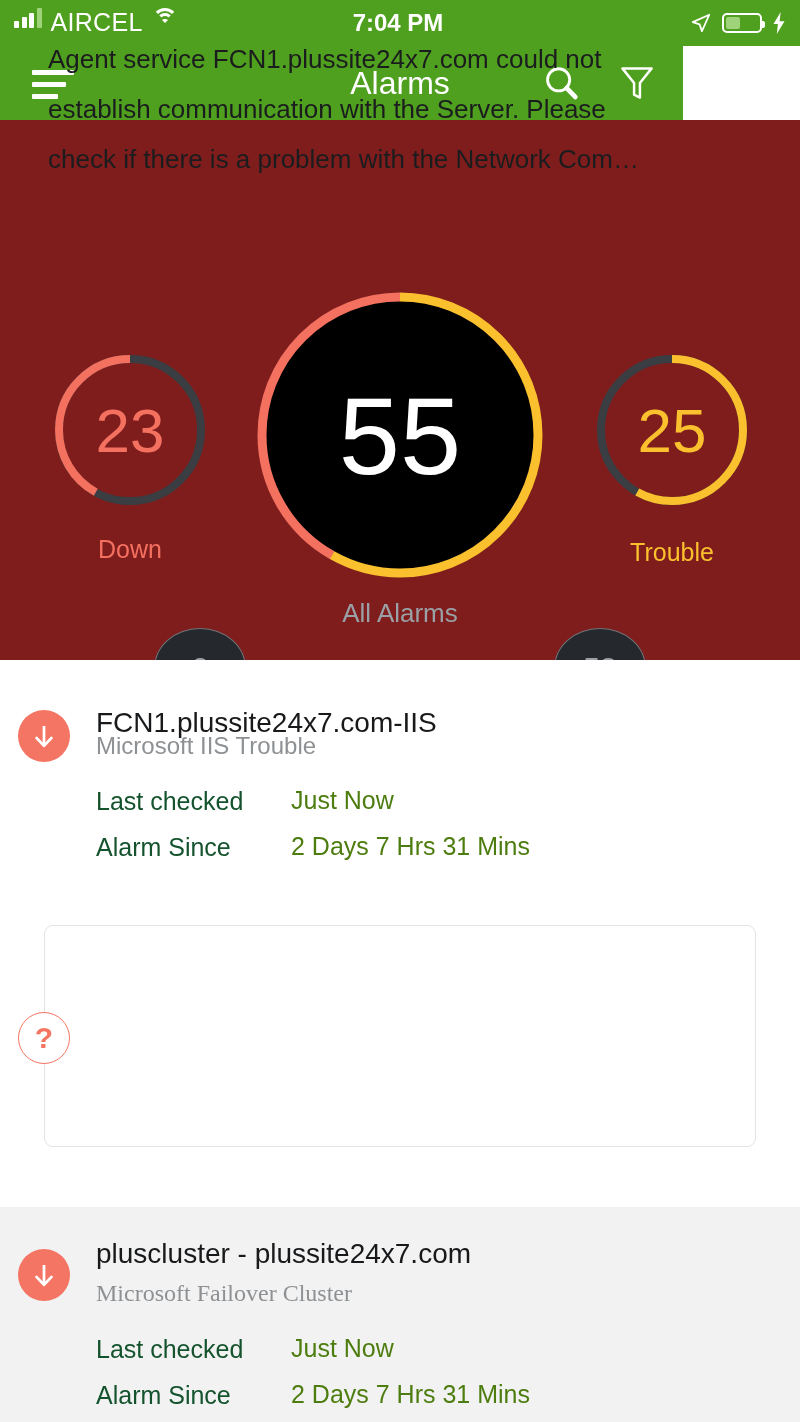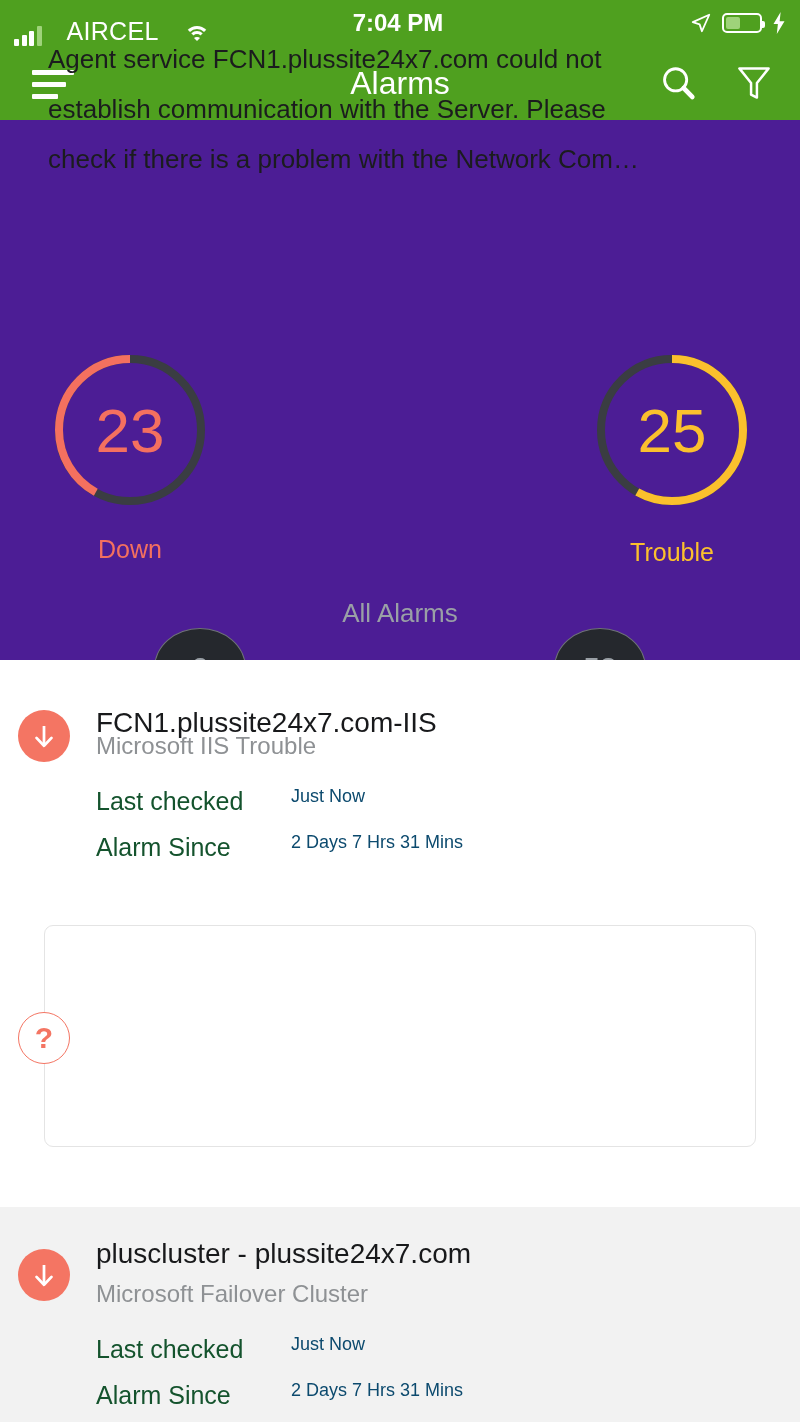--- a/index.html
+++ b/index.html
@@ -11,21 +11,21 @@
   }
   #app { position: relative; width: 800px; height: 1422px; }
 
   
   .statusbar {
     position: absolute; top: 0; left: 0;
     width: 800px; height: 46px;
     background: #4fa01f;
     color: #ffffff;
   }
-  .sb-left { position: absolute; left: 14px; top: 0; height: 46px; display: flex; align-items: flex-end; gap: 25px; }
+  .sb-left { position: absolute; left: 14px; top: 8px; height: 46px; display: flex; align-items: flex-start; gap: 9px; }
   .sb-center { position: absolute; left: 0; top: 0; width: 796px; height: 46px; display: flex; align-items: center; justify-content: center; }
   .sb-right { position: absolute; right: 14px; top: 0; height: 46px; display: flex; align-items: center; gap: 10px; }
   .sb-text { font-size: 25px; letter-spacing: .3px; color: #fff; }
   .sb-time { font-size: 24px; font-weight: bold; color: #fff; }
 
   .bars { display: flex; align-items: flex-end; gap: 2.5px; height: 20px; }
   .bars i { display: block; width: 5px; background: #ffffff; border-radius: 1px; }
   .bars i.b1 { height: 7px; }
   .bars i.b2 { height: 11px; }
   .bars i.b3 { height: 15px; }
@@ -39,42 +39,42 @@
 
   .loc-icon { width: 22px; height: 22px; }
   .battery { position: relative; width: 40px; height: 20px; border: 2px solid #ffffff; border-radius: 5px; }
   .battery::after { content: ""; position: absolute; right: -5px; top: 6px; width: 3px; height: 7px; background: #ffffff; border-radius: 0 2px 2px 0; }
   .battery .fill { position: absolute; left: 2px; top: 2px; bottom: 2px; width: 38%; background: #9fd37a; border-radius: 2px; }
   .bolt { width: 14px; height: 22px; }
 
   
   .appbar {
     position: absolute; top: 46px; left: 0;
-    width: 800px; height: 74px;
+    width: 683px; height: 74px;
     background: #4fa01f;
   }
   .hamburger { position: absolute; left: 32px; top: 20px; width: 58px; height: 36px; display: flex; flex-direction: column; justify-content: center; gap: 7px; cursor: pointer; }
   .hamburger i { display: block; height: 5px; background: #fff; border-radius: 1px; }
   .hamburger i:nth-child(1) { width: 42px; }
   .hamburger i:nth-child(2) { width: 34px; }
   .hamburger i:nth-child(3) { width: 26px; }
 
   .appbar-title {
     position: absolute; left: 0; top: 0; width: 800px; height: 74px;
     display: flex; align-items: center; justify-content: center;
     color: #ffffff; font-size: 32px; font-weight: normal;
   }
   .appbar-actions { position: absolute; right: 26px; top: 0; height: 74px; display: flex; align-items: center; gap: 36px; }
   .icon-btn { cursor: pointer; display: flex; align-items: center; justify-content: center; width: 40px; height: 40px; }
 
   
   .summary {
     position: absolute; top: 120px; left: 0;
     width: 800px; height: 540px;
-    background: #4c1d95;
+    background: #7f1d1d;
   }
   .gauges { position: absolute; top: 0; left: 0; width: 800px; height: 360px; }
   .gauge { position: absolute; }
   .gauge .num {
     position: absolute; left: 0; top: 0; width: 100%; height: 100%;
     display: flex; align-items: center; justify-content: center;
   }
   .gauge-small .num { font-size: 62px; }
   .gauge-main .num { font-size: 110px; color: #ffffff; }
   .gauge-label { position: absolute; text-align: center; font-size: 25px; }
@@ -96,21 +96,21 @@
   .card { position: absolute; left: 0; width: 800px; }
   .card.white { background: #ffffff; }
   .card.grey { background: #f2f2f2; }
   .status-dot {
     position: absolute; left: 18px; width: 52px; height: 52px; border-radius: 50%;
     background: #f47563; display: flex; align-items: center; justify-content: center;
   }
   .card-title { position: absolute; left: 96px; font-size: 28px; color: #18191b; white-space: nowrap; }
   .card-sub { position: absolute; left: 96px; font-size: 24px; color: #8e9194; white-space: nowrap; }
   .meta-label { position: absolute; left: 96px; font-size: 25px; color: #14532d; }
-  .meta-value { position: absolute; left: 291px; font-size: 18px; color: #0c4a6e; }
+  .meta-value { position: absolute; left: 291px; font-size: 25px; color: #4d7c0f; }
 
   .msgbox {
     position: absolute; left: 44px; top: 925px; width: 712px; height: 222px;
     border: 1px solid #e4e4e4; border-radius: 9px; background: #ffffff;
   }
   .msgtext {
     position: absolute; left: 48px; top: 34px; width: 628px;
     font-size: 26px; line-height: 50px; color: #1b1c1e;
   }
   .qmark {
@@ -184,20 +184,28 @@
 
       <div class="gauge gauge-small" style="left:50px; top:230px; width:160px; height:160px;">
         <svg width="160" height="160" viewBox="0 0 160 160">
           <circle cx="80" cy="80" r="71" fill="none" stroke="#3a3d42" stroke-width="8"></circle>
           <circle cx="80" cy="80" r="71" fill="none" stroke="#f4705f" stroke-width="8" stroke-dasharray="187 259" stroke-dashoffset="0" transform="rotate(-90 80 80) scale(1,-1) translate(0,-160)"></circle>
         </svg>
         <div class="num" style="color:#f4705f;">23</div>
       </div>
       <div class="gauge-label" style="left:50px; top:415px; width:160px; color:#f4705f;">Down</div>
 
+      <div class="gauge gauge-main" style="left:255px; top:170px; width:290px; height:290px;">
+        <svg width="290" height="290" viewBox="0 0 290 290">
+          <circle cx="145" cy="145" r="138" fill="#000000"></circle>
+          <circle cx="145" cy="145" r="138" fill="none" stroke="#f4705f" stroke-width="9" stroke-dasharray="362.6 504.3" transform="rotate(-90 145 145) scale(1,-1) translate(0,-290)"></circle>
+          <circle cx="145" cy="145" r="138" fill="none" stroke="#fbc02d" stroke-width="9" stroke-dasharray="504.4 362.5" transform="rotate(-90 145 145)"></circle>
+        </svg>
+        <div class="num">55</div>
+      </div>
 
       <div class="gauge gauge-small" style="left:592px; top:230px; width:160px; height:160px;">
         <svg width="160" height="160" viewBox="0 0 160 160">
           <circle cx="80" cy="80" r="71" fill="none" stroke="#3a3d42" stroke-width="8"></circle>
           <circle cx="80" cy="80" r="71" fill="none" stroke="#fbc02d" stroke-width="8" stroke-dasharray="259 187" transform="rotate(-90 80 80)"></circle>
         </svg>
         <div class="num" style="color:#fbc02d;">25</div>
       </div>
       <div class="gauge-label" style="left:592px; top:418px; width:160px; color:#fbc02d;">Trouble</div>
     </div>
@@ -240,21 +248,21 @@
   <div class="qmark">?</div>
 
   <div class="card grey" style="top:1207px; height:215px;">
     <div class="status-dot" style="top:42px;">
       <svg width="30" height="30" viewBox="0 0 24 24">
         <line x1="12" y1="4" x2="12" y2="19" stroke="#ffffff" stroke-width="2.2"></line>
         <path d="M6 13.5 L12 19.8 L18 13.5" fill="none" stroke="#ffffff" stroke-width="2.2" stroke-linecap="round" stroke-linejoin="round"></path>
       </svg>
     </div>
     <div class="card-title" style="top:31px;">pluscluster - plussite24x7.com</div>
-    <div class="card-sub" style="top:73px;">Microsoft Failover Cluster</div>
+    <div class="card-sub" style="top:73px;font-family:Liberation Serif, serif;">Microsoft Failover Cluster</div>
 
     <div class="meta-label" style="top:128px;">Last checked</div>
     <div class="meta-value" style="top:127px;">Just Now</div>
 
     <div class="meta-label" style="top:174px;">Alarm Since</div>
     <div class="meta-value" style="top:173px;">2 Days 7 Hrs 31 Mins</div>
   </div>
 
 </div>
 

